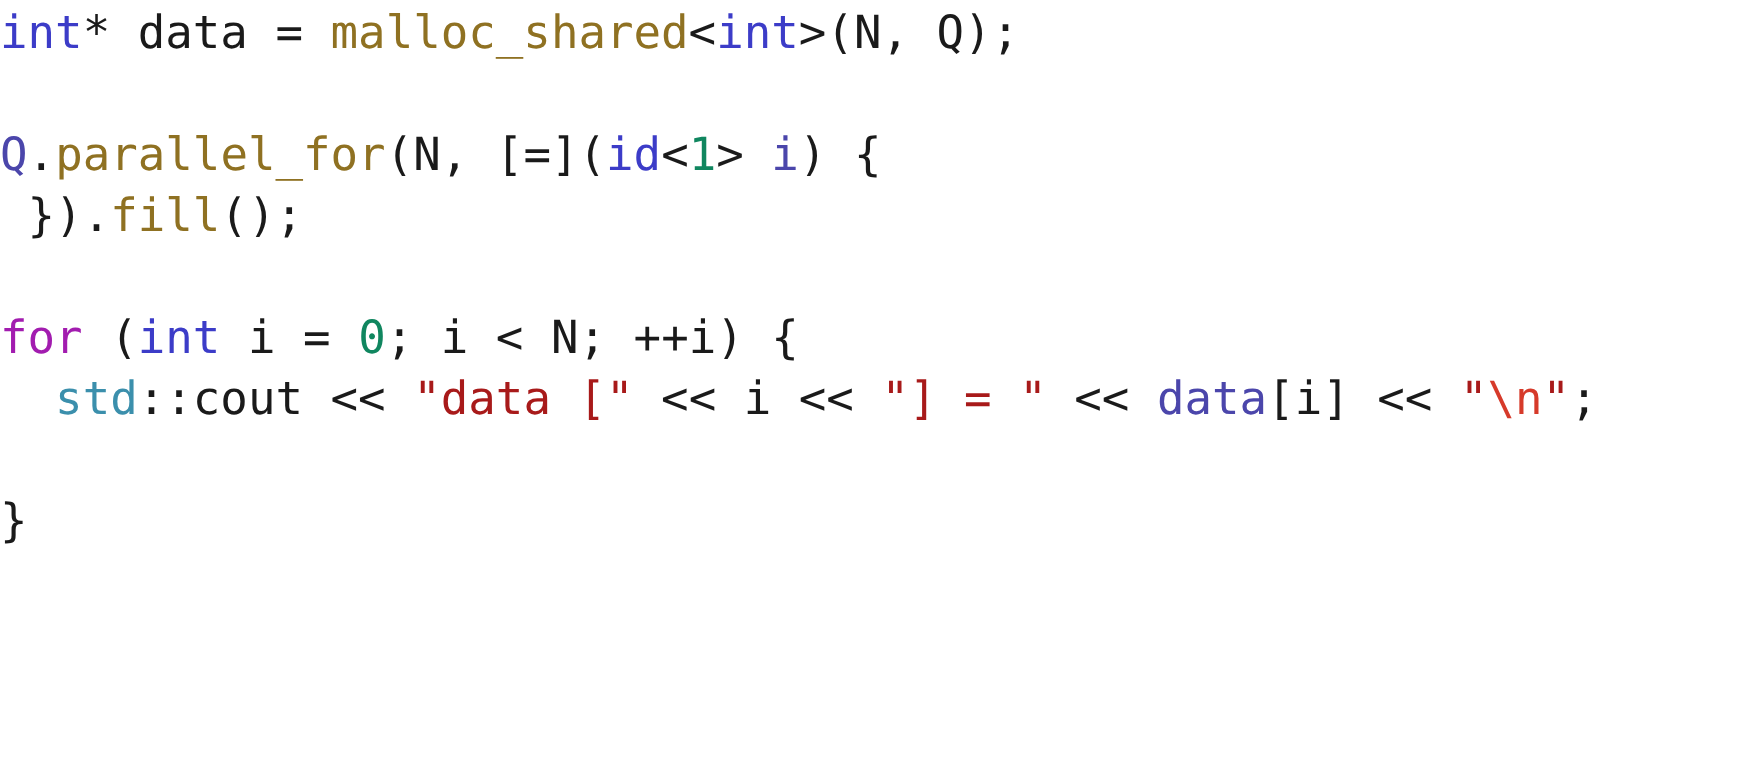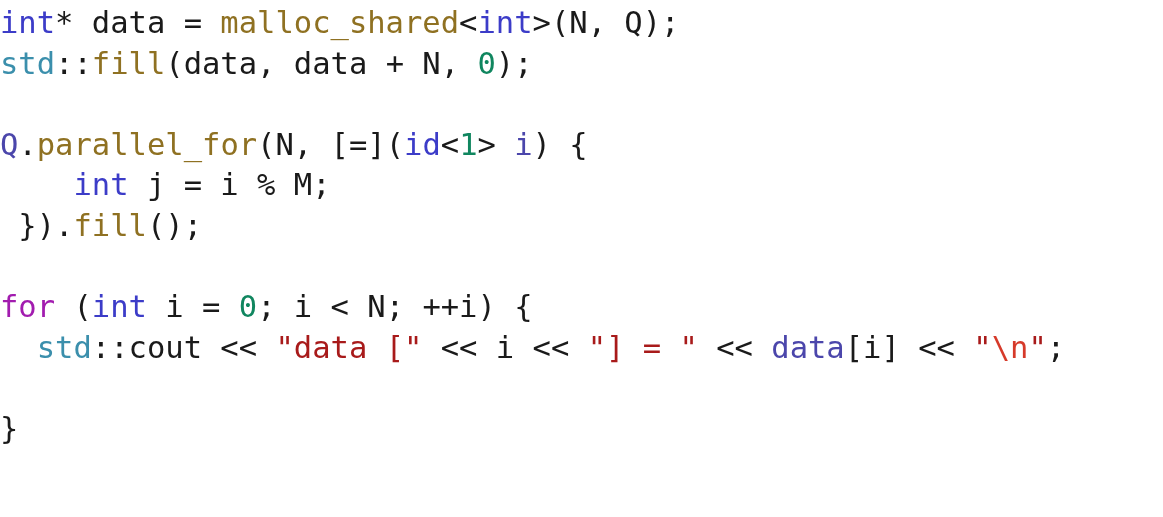--- a/index.html
+++ b/index.html
@@ -43,23 +43,21 @@
   .t-var      { color: #4b46ab; }      
   .t-keyword  { color: #a21caf; }      
   .t-string   { color: #a81a1a; }      
   .t-escape   { color: #d63a2a; }      
 </style>
 </head>
 <body>
 
 <div id="code-block">
     <div class="code-line"><span class="t-type">int</span><span class="t-plain">* data = </span><span class="t-func">malloc_shared</span><span class="t-plain">&lt;</span><span class="t-type">int</span><span class="t-plain">&gt;(N, Q);</span></div>
-    <div class="code-line"><span class="t-ns">std</span><span class="t-plain">::</span><span class="t-func">fill</span><span class="t-plain">(data, data + N, </span><span class="t-num">0</span><span class="t-plain">);</span></div>
     <div class="code-line blank">&nbsp;</div>
     <div class="code-line"><span class="t-var">Q</span><span class="t-plain">.</span><span class="t-func">parallel_for</span><span class="t-plain">(N, [=](</span><span class="t-type">id</span><span class="t-plain">&lt;</span><span class="t-num">1</span><span class="t-plain">&gt; </span><span class="t-var">i</span><span class="t-plain">) {</span></div>
-    <div class="code-line"><span class="t-plain">    </span><span class="t-type">int</span><span class="t-plain"> j = i % M;</span></div>
     <div class="code-line"><span class="t-plain"> }).</span><span class="t-func">fill</span><span class="t-plain">();</span></div>
     <div class="code-line blank">&nbsp;</div>
     <div class="code-line"><span class="t-keyword">for</span><span class="t-plain"> (</span><span class="t-type">int</span><span class="t-plain"> i = </span><span class="t-num">0</span><span class="t-plain">; i &lt; N; ++i) {</span></div>
     <div class="code-line"><span class="t-plain">  </span><span class="t-ns">std</span><span class="t-plain">::cout &lt;&lt; </span><span class="t-string">"data ["</span><span class="t-plain"> &lt;&lt; i &lt;&lt; </span><span class="t-string">"] = "</span><span class="t-plain"> &lt;&lt; </span><span class="t-var">data</span><span class="t-plain">[i] &lt;&lt; </span><span class="t-string">"</span><span class="t-escape">\n</span><span class="t-string">"</span><span class="t-plain">;</span></div>
     <div class="code-line blank">&nbsp;</div>
     <div class="code-line"><span class="t-plain">}</span></div>
   </div>
 
 </body></html>

